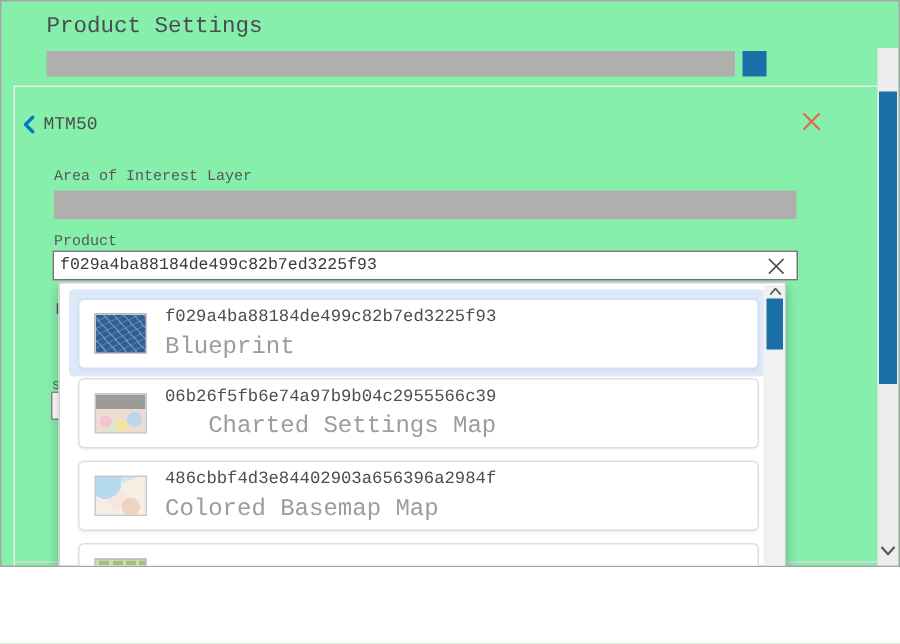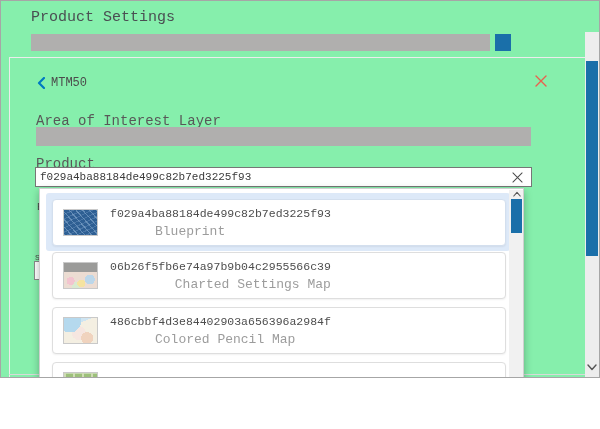--- a/index.html
+++ b/index.html
@@ -9,25 +9,25 @@
     font-family:Liberation Mono, monospace;
   }
   .abs{position:absolute;}
   
   .title{left:30px;top:8px;font-size:15px;color:#4a4e52;}
   .redacted-bar{left:30px;top:33px;width:459px;height:17px;background:#b0afae;}
   .blue-square{left:494px;top:33px;width:16px;height:17px;background:#1a6fa9;}
   .hdiv{left:8px;top:56px;width:576px;height:1px;background:#ececec;}
   .vdiv{left:8px;top:56px;width:1px;height:360px;background:#ececec;}
   
-  .back-row{left:36px;top:74px;height:16px;display:flex;align-items:center;gap:6px;cursor:pointer;}
+  .back-row{left:14px;top:74px;height:16px;display:flex;align-items:center;gap:6px;cursor:pointer;}
   .back-label{font-size:12px;color:#4c4c4c;}
   .close-btn{left:534px;top:72px;width:16px;height:16px;background:none;border:none;padding:0;cursor:pointer;}
   
-  .field-label{font-size:14px;color:#585858;}
+  .field-label{font-size:10px;color:#585858;}
   .aoi-label{left:35px;top:112px;}
   .aoi-bar{left:35px;top:126px;width:495px;height:19px;background:#b0afae;}
   .bm-label{left:35px;top:155px;}
   .bm-input{left:34px;top:166px;width:497px;height:20px;box-sizing:border-box;
     border:1px solid #767676;font-family:inherit;font-size:11px;color:#3a3a3a;
     padding:2px 20px 2px 4px;background:#fff;border-radius:0;}
   .clear-btn{left:511px;top:169px;width:14px;height:14px;background:none;border:none;padding:0;cursor:pointer;}
   
   .label-e{left:36px;top:200px;font-size:11px;color:#4c4c4c;z-index:1;}
   .label-s{left:34px;top:252px;font-size:8px;color:#4c4c4c;z-index:1;}
@@ -64,21 +64,21 @@
     radial-gradient(circle at 70% 80%,#f0d3be 0 6px,transparent 6px),
     radial-gradient(circle at 45% 60%,#f6e6e0 0 7px,transparent 7px),
     linear-gradient(160deg,#cfe5f2 0 28%,#f4efe2 28% 100%);}
   .thumb-community{background-color:#9dc07b;
     background-image:
       linear-gradient(0deg,transparent 0 55%,#7d9e61 55% 72%,transparent 72%),
       repeating-linear-gradient(90deg,#cfdcb4 0 2px,transparent 2px 9px),
       repeating-linear-gradient(0deg,rgba(255,255,255,.38) 0 1px,transparent 1px 8px);}
   .meta{display:flex;flex-direction:column;gap:4px;min-width:0;}
   .opt-id{font-size:11.5px;color:#4d4d4d;}
-  .opt-name{font-size:13px;color:#9c9c9c;margin-left:45px;}
+  .opt-name{font-size:16px;color:#9c9c9c;}
   
   .dd-track{left:469px;top:1px;width:14px;height:226px;background:#f1f1f1;}
   .dd-up{left:473px;top:2px;line-height:0;cursor:pointer;}
   .dd-thumb{left:471px;top:10px;width:11px;height:34px;background:#1a6fa9;cursor:pointer;}
   .dd-down{left:473px;top:218px;line-height:0;cursor:pointer;}
   
   .bottom-strip{left:0;top:416px;width:600px;height:11px;background:#57585a;z-index:6;}
   .card5{left:48px;top:419px;width:457px;height:9px;background:#fff;border:1px solid #d0d0d0;
     border-bottom:none;border-radius:4px 4px 0 0;z-index:7;box-sizing:border-box;}
   .navy-line{left:0;top:427px;width:600px;height:2px;background:#12314f;z-index:8;}
@@ -155,21 +155,21 @@
       <div class="meta">
         <div class="opt-id">06b26f5fb6e74a97b9b04c2955566c39</div>
         <div class="opt-name">Charted Settings Map</div>
       </div>
     </div>
 
     <div class="abs dd-card c3">
       <div class="thumb thumb-pencil"></div>
       <div class="meta">
         <div class="opt-id">486cbbf4d3e84402903a656396a2984f</div>
-        <div class="opt-name">Colored Pencil Map</div>
+        <div class="opt-name">Colored Basemap Map</div>
       </div>
     </div>
 
     <div class="abs dd-card c4">
       <div class="thumb thumb-community"></div>
     </div>
 
     <div class="abs dd-track"></div>
     <div class="abs dd-up">
       <svg width="8" height="6" viewBox="0 0 10 7">

